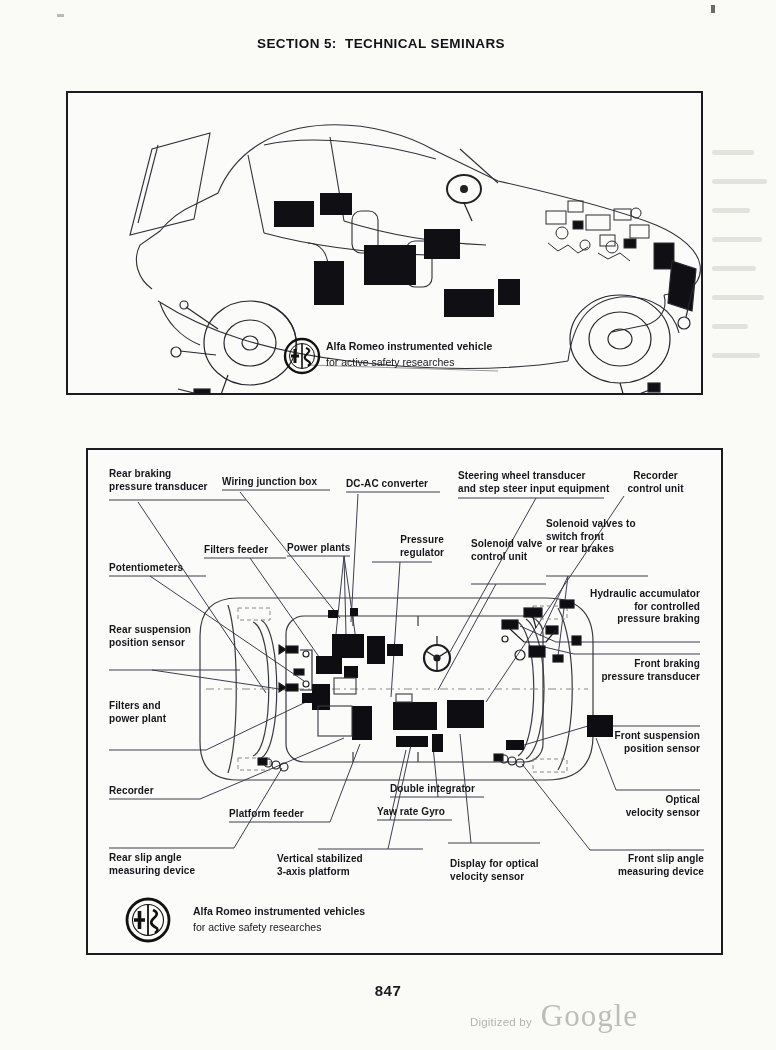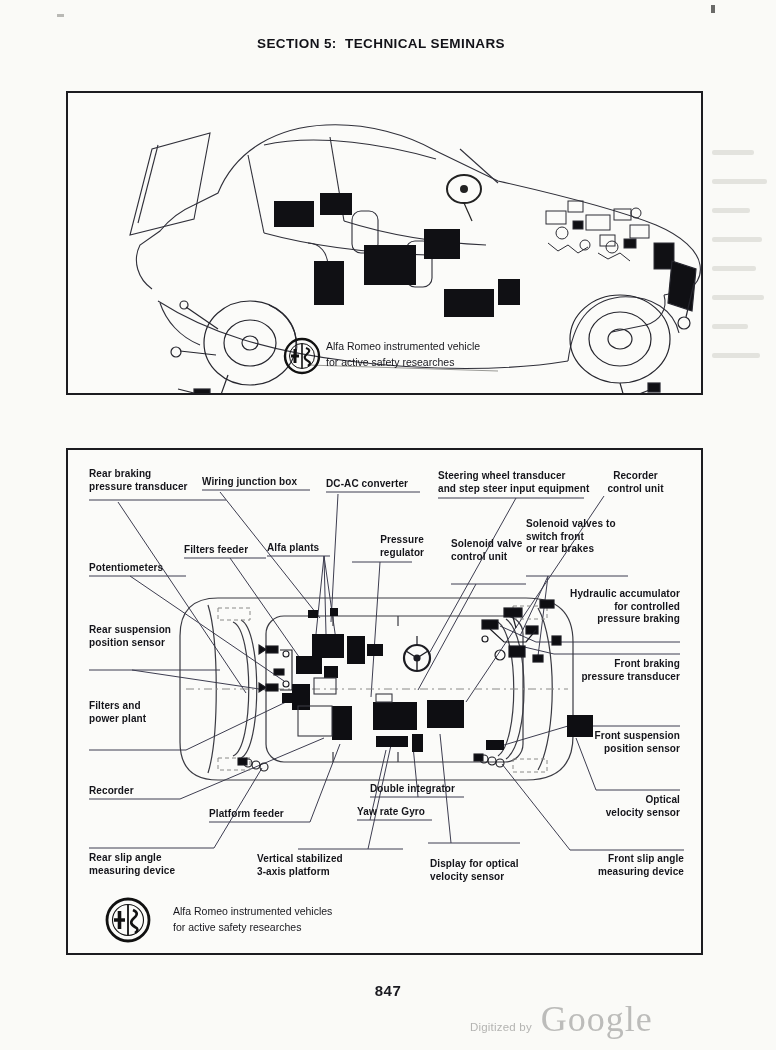--- a/index.html
+++ b/index.html
@@ -2,34 +2,34 @@
 <html><head>
 <meta charset="utf-8">
 <style>
   html,body{margin:0;padding:0;background:#e8e8e6;}
   .page{position:relative;width:776px;height:1050px;background:#fafaf7;overflow:hidden;
         font-family:"Liberation Sans",sans-serif;color:#16161c;}
   .hdr{position:absolute;left:0;top:36px;width:762px;text-align:center;
        font-weight:bold;font-size:13.5px;letter-spacing:.4px;white-space:pre;color:#121218;}
   .fig{position:absolute;left:66px;width:637px;border:2px solid #1c1c20;background:#fbfbf9;box-sizing:border-box;}
   .fig1{top:91px;height:304px;}
-  .fig2{top:448px;height:507px;}
+  .fig2{top:448px;height:507px;margin-left:20px;}
   .fig svg{position:absolute;left:0;top:0;}
   .lbl{position:absolute;font-weight:bold;font-size:10px;line-height:1.25;
        white-space:pre-line;color:#14141a;letter-spacing:.1px;}
   .lbl.r{text-align:right;}
   .lbl.c{text-align:center;}
   .cap{position:absolute;font-size:10.5px;line-height:1.5;color:#17171d;}
-  .cap .l1{font-weight:400;display:block;}
+  .cap .l1{font-weight:700;display:block;}
   .cap .l2{font-weight:normal;display:block;}
   .pageno{position:absolute;left:0;top:982px;width:776px;text-align:center;
           font-weight:bold;font-size:15px;letter-spacing:.5px;color:#1a1a20;}
   .wm{position:absolute;left:470px;top:998px;display:flex;align-items:baseline;gap:9px;}
   .wm .dig{font-size:11.5px;color:#b4b4b2;letter-spacing:.2px;}
-  .wm .goog{font-family:"Liberation Serif",serif;font-size:36px;color:#bcbcba;letter-spacing:1px;}
+  .wm .goog{font-family:"Liberation Serif",serif;font-size:31px;color:#bcbcba;letter-spacing:1px;}
   .ghosts{position:absolute;left:712px;top:150px;width:58px;}
   .ghosts i{display:block;height:5px;border-radius:2px;background:#e3e3de;margin:0 0 24px 0;}
   .speck{position:absolute;background:#6a6a68;}
 </style>
 </head>
 <body>
 
 <div class="page">
 
   <div class="hdr">SECTION 5:  TECHNICAL SEMINARS</div>
@@ -264,21 +264,21 @@
 
     <div class="lbl" style="left:21px;top:18px;">Rear braking
 pressure transducer</div>
     <div class="lbl" style="left:134px;top:26px;">Wiring junction box</div>
     <div class="lbl" style="left:258px;top:28px;text-align:right;">DC-AC converter</div>
     <div class="lbl" style="left:370px;top:20px;">Steering wheel transducer
 and step steer input equipment</div>
     <div class="lbl c" style="left:520px;top:20px;width:95px;">Recorder
 control unit</div>
     <div class="lbl" style="left:116px;top:94px;">Filters feeder</div>
-    <div class="lbl" style="left:199px;top:92px;">Alfa plants</div>
+    <div class="lbl" style="left:199px;top:92px;">Power plants</div>
     <div class="lbl c" style="left:300px;top:84px;width:68px;">Pressure
 regulator</div>
     <div class="lbl" style="left:383px;top:88px;">Solenoid valve
 control unit</div>
     <div class="lbl" style="left:458px;top:68px;">Solenoid valves to
 switch front
 or rear brakes</div>
     <div class="lbl" style="left:21px;top:112px;">Potentiometers</div>
     <div class="lbl r" style="right:21px;top:138px;">Hydraulic accumulator
 for controlled

